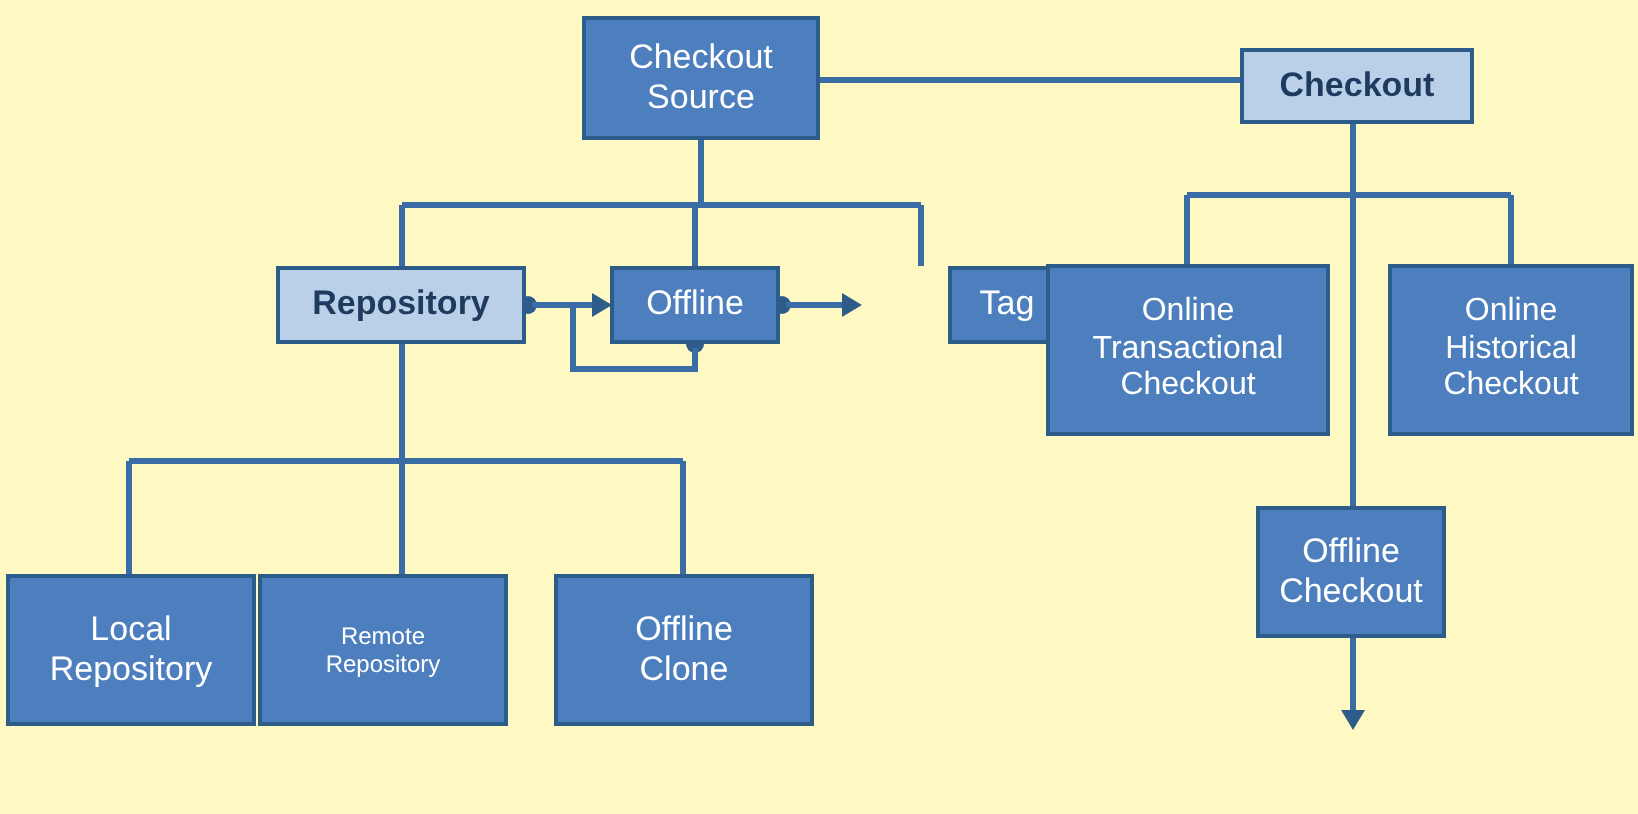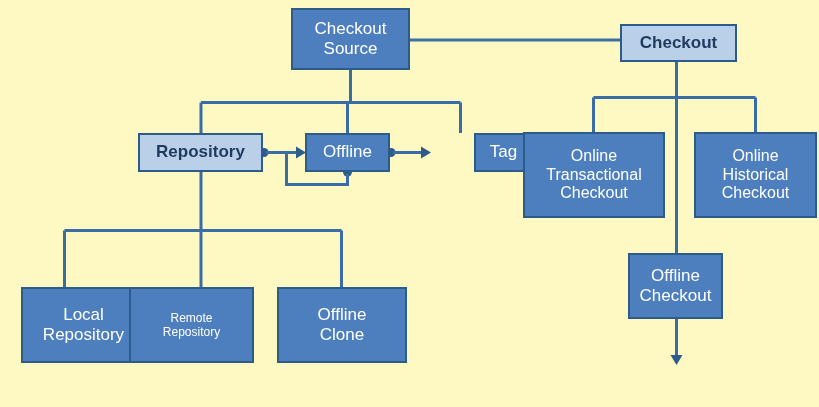--- a/index.html
+++ b/index.html
@@ -129,21 +129,21 @@
 Transactional
 Checkout</span>
   </div>
 
   <div class="node node-fill-dark" style="left:694px; top:132px; width:123px; height:86px; font-size:16px;">
     <span>Online
 Historical
 Checkout</span>
   </div>
 
-  <div class="node node-fill-dark" style="left:21px; top:287px; width:125px; height:76px; font-size:17px;text-align:center;">
+  <div class="node node-fill-dark" style="left:3px; top:287px; width:125px; height:76px; font-size:17px;text-align:center;">
     <span>Local
 Repository</span>
   </div>
 
   <div class="node node-fill-dark" style="left:129px; top:287px; width:125px; height:76px; font-size:12px;">
     <span>Remote
 Repository</span>
   </div>
 
   <div class="node node-fill-dark" style="left:277px; top:287px; width:130px; height:76px; font-size:17px;">

